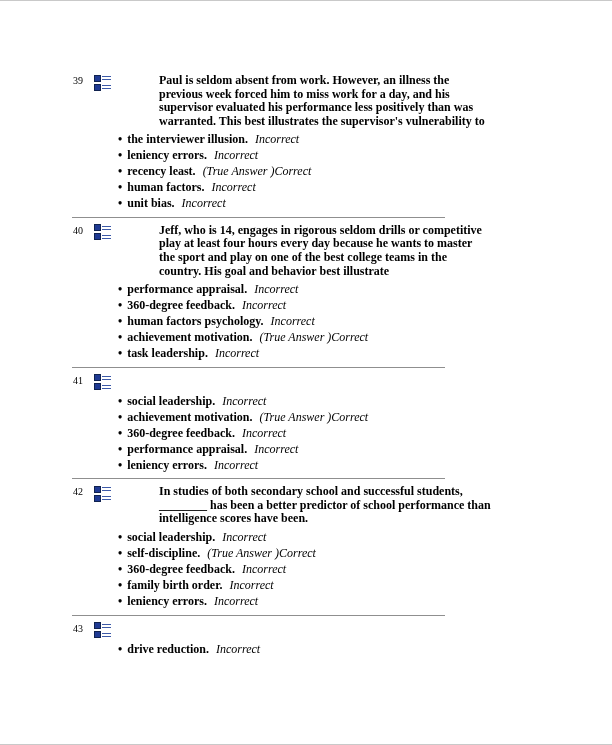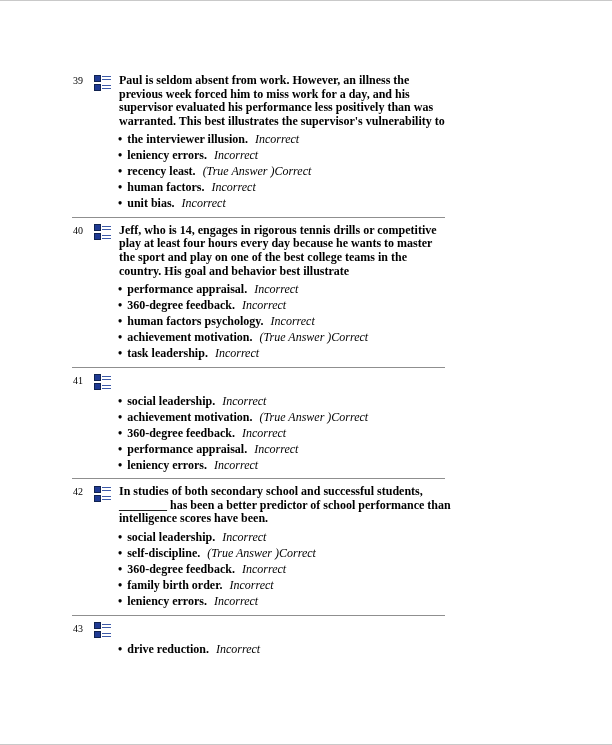--- a/index.html
+++ b/index.html
@@ -37,20 +37,21 @@
   .li-sq { width: 5px; height: 5px; background: #1f3a93; outline: 1px solid #10224f; flex: 0 0 auto; }
   .li-ln {
     width: 9px; height: 4px; box-sizing: border-box;
     border-top: 1px solid #3d5aa8; border-bottom: 1px solid #3d5aa8;
   }
   .q-text {
     width: 332px;
     font-weight: bold;
     font-size: 12px;
     line-height: 13.6px;
+    margin-left: 40px;
   }
   ul.answers {
     list-style: none;
     margin: 0;
     padding: 0 4px 0 45px;
   }
   ul.answers li {
     font-size: 12px;
     line-height: 13.5px;
     margin-bottom: 2.5px;
@@ -105,21 +106,21 @@
       <span class="list-icon" aria-hidden="true">
         <span class="li-row">
               <span class="li-sq"></span>
               <span class="li-ln"></span>
             </span>
         <span class="li-row">
               <span class="li-sq"></span>
               <span class="li-ln"></span>
             </span>
       </span>
-      <div class="q-text">Jeff, who is 14, engages in rigorous tennis drills or competitive play at least four hours every day because he wants to master the sport and play on one of the best college teams in the country. His goal and behavior best illustrate</div>
+      <div class="q-text">Jeff, who is 14, engages in rigorous seldom drills or competitive play at least four hours every day because he wants to master the sport and play on one of the best college teams in the country. His goal and behavior best illustrate</div>
     </div>
     <ul class="answers">
           <li><span class="a-label">performance appraisal.</span><span class="a-result">Incorrect</span></li>
           <li><span class="a-label">360-degree feedback.</span><span class="a-result">Incorrect</span></li>
           <li><span class="a-label">human factors psychology.</span><span class="a-result">Incorrect</span></li>
           <li><span class="a-label">achievement motivation.</span><span class="a-result">(True Answer )Correct</span></li>
           <li><span class="a-label">task leadership.</span><span class="a-result">Incorrect</span></li>
         </ul>
     <hr class="sep">
   </section>

